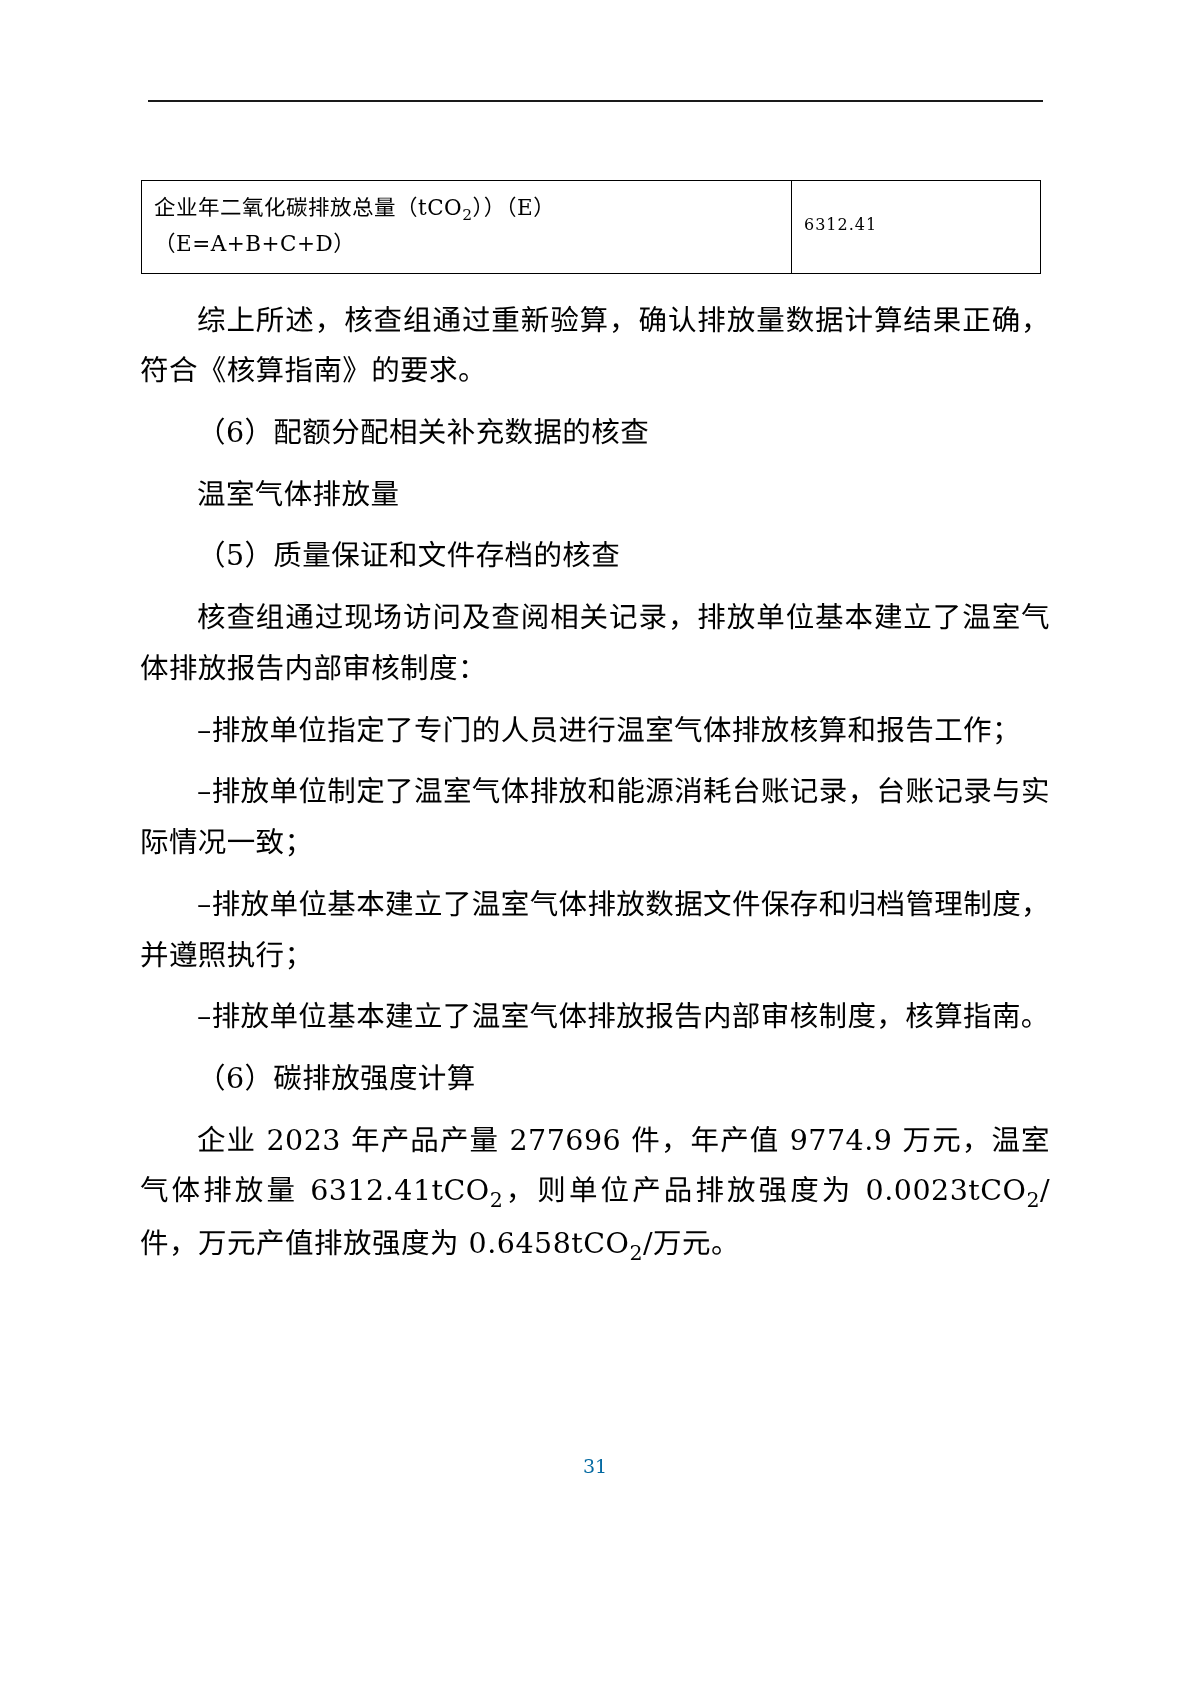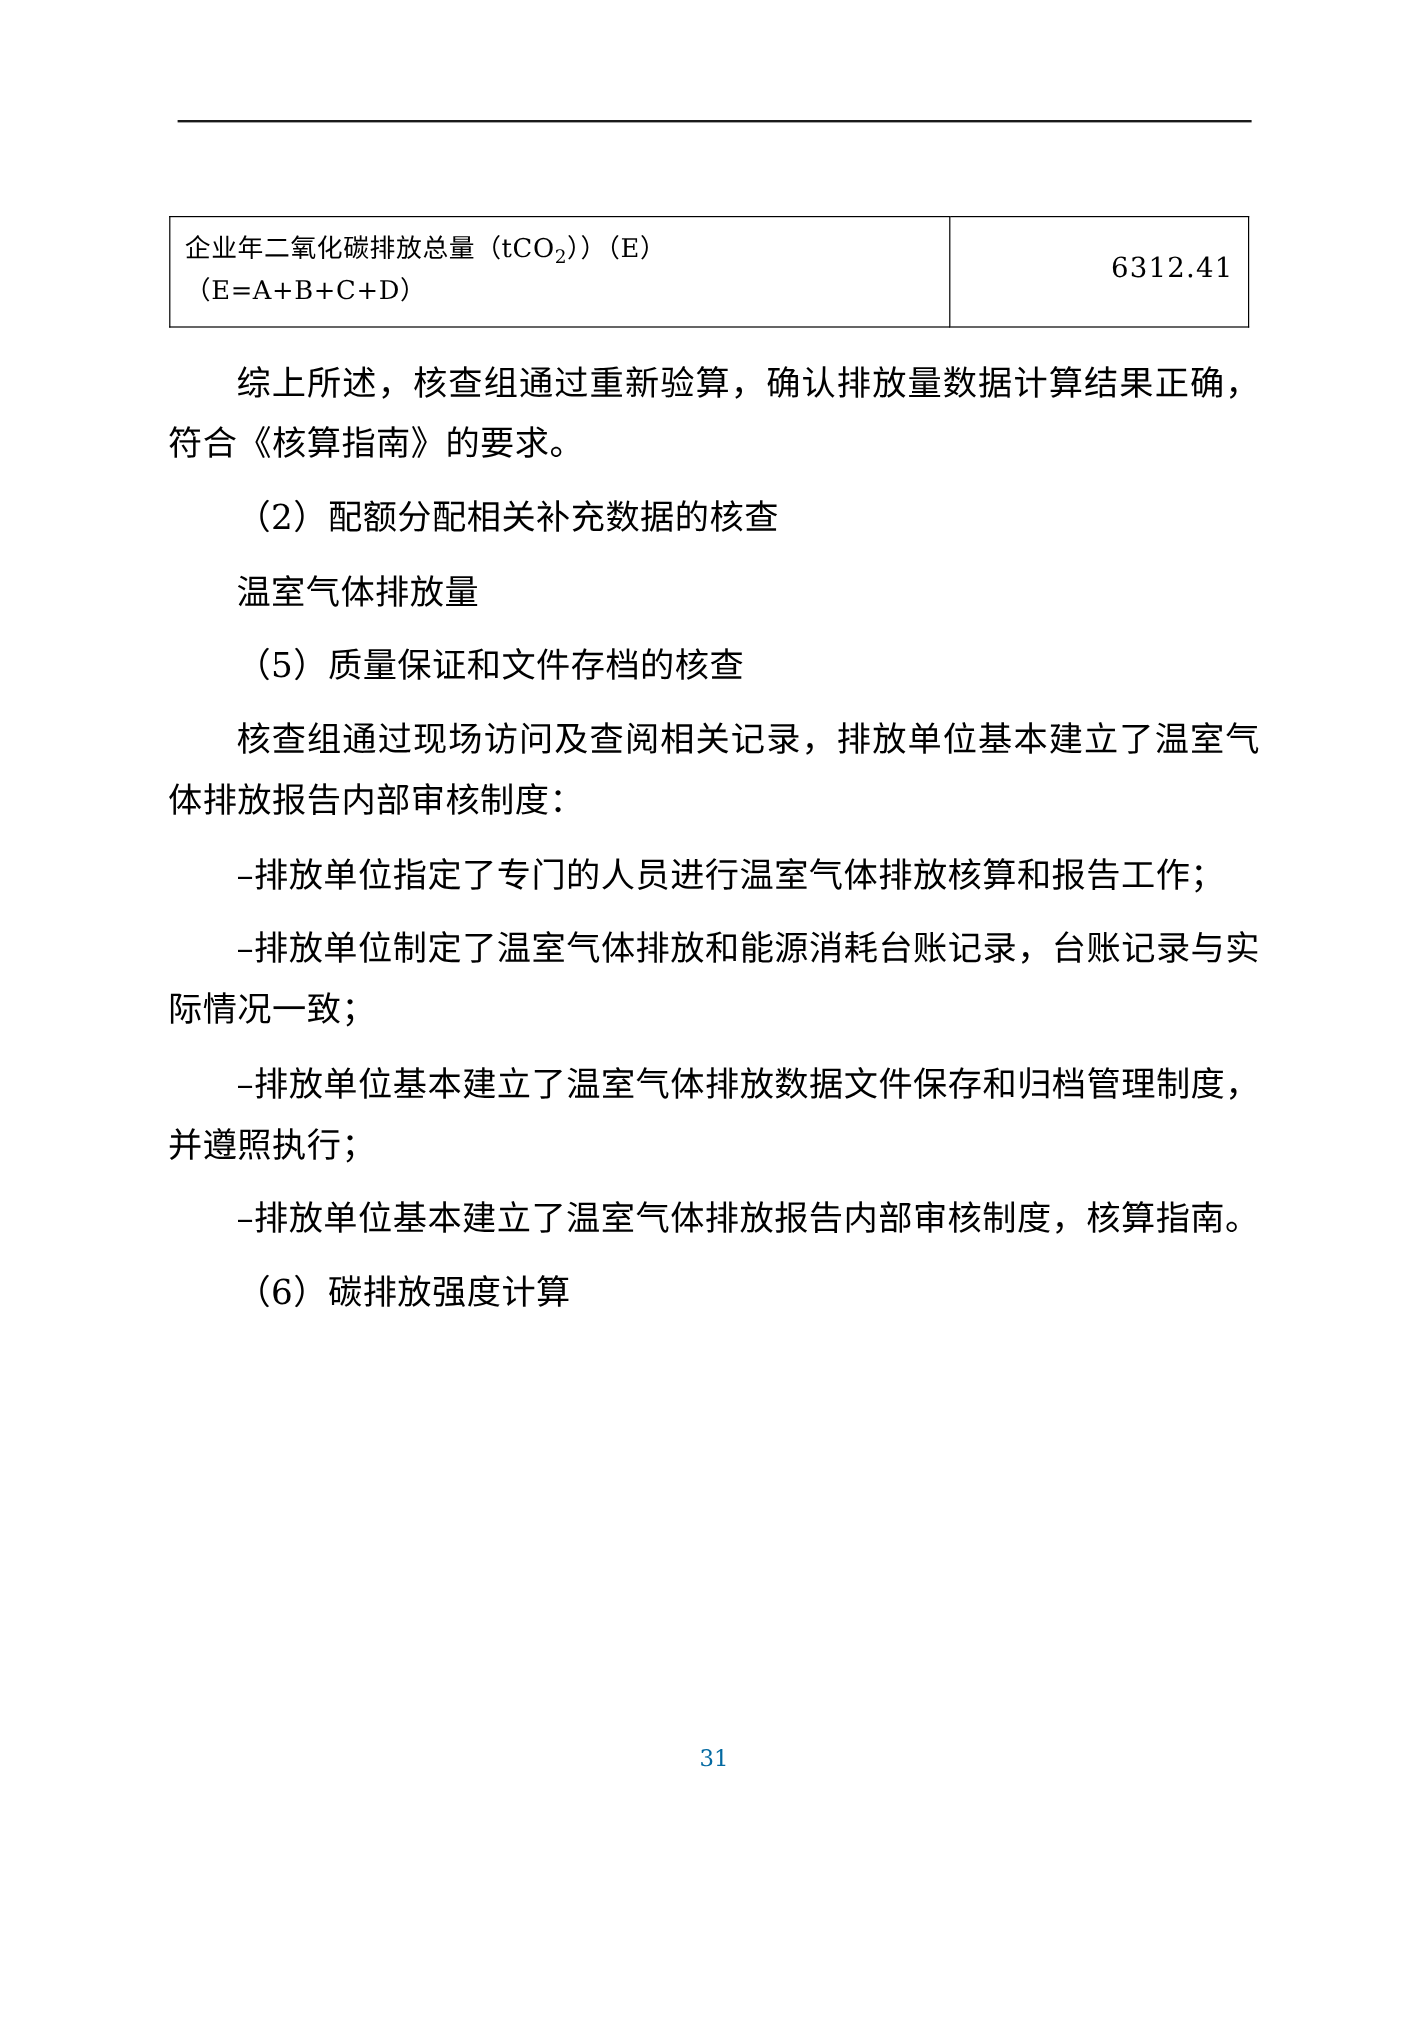--- a/index.html
+++ b/index.html
@@ -43,22 +43,22 @@
     padding: 10px 12px 12px 12px;
     font-size: 21.5px;
     line-height: 1.55;
     vertical-align: middle;
     letter-spacing: 0.5px;
   }
   .sum-table td.label {
     width: 625px;
   }
   .sum-table td.value {
-    text-align: right;
-    font-size: 23px;
+    text-align: left;
+    font-size: 16px;
     letter-spacing: 1px;
   }
   .sub {
     font-size: 0.72em;
     vertical-align: sub;
   }
   
   p.para {
     font-size: 28.5px;
     line-height: 1.78;
@@ -103,28 +103,29 @@
           <td class="label">
             <span>企业年二氧化碳排放总量（tCO</span><span class="sub">2</span><span>））（E）</span><br>
             <span>（E=A+B+C+D）</span>
           </td>
           <td class="value">6312.41</td>
         </tr>
       </tbody>
     </table>
 
     <p class="para indent first">综上所述，核查组通过重新验算，确认排放量数据计算结果正确，符合《核算指南》的要求。</p>
-    <p class="para indent">（2）配额分配相关补充数据的核查</p>
+    <p class="para indent">（6）配额分配相关补充数据的核查</p>
     <p class="para indent">温室气体排放量</p>
     <p class="para indent">（5）质量保证和文件存档的核查</p>
     <p class="para indent">核查组通过现场访问及查阅相关记录，排放单位基本建立了温室气体排放报告内部审核制度：</p>
     <p class="para indent">–排放单位指定了专门的人员进行温室气体排放核算和报告工作；</p>
     <p class="para indent">–排放单位制定了温室气体排放和能源消耗台账记录，台账记录与实际情况一致；</p>
     <p class="para indent">–排放单位基本建立了温室气体排放数据文件保存和归档管理制度，并遵照执行；</p>
     <p class="para indent">–排放单位基本建立了温室气体排放报告内部审核制度，核算指南。</p>
     <p class="para indent">（6）碳排放强度计算</p>
 
+    <p class="para indent"><span class="num">企业 2023 年产品产量 277696 件，年产值 9774.9 万元，温室气体排放量 6312.41tCO</span><span class="sub">2</span><span class="num">，则单位产品排放强度为 0.0023tCO</span><span class="sub">2</span><span class="num">/件，万元产值排放强度为 0.6458tCO</span><span class="sub">2</span><span class="num">/万元。</span></p>
 
   </div>
 
   <div class="page-number">31</div>
 
 </div>
 
 </body></html>

